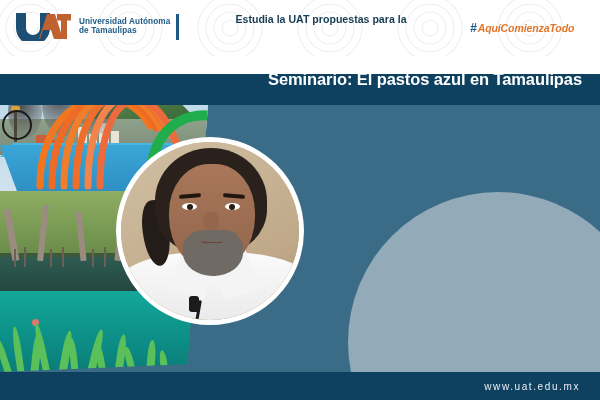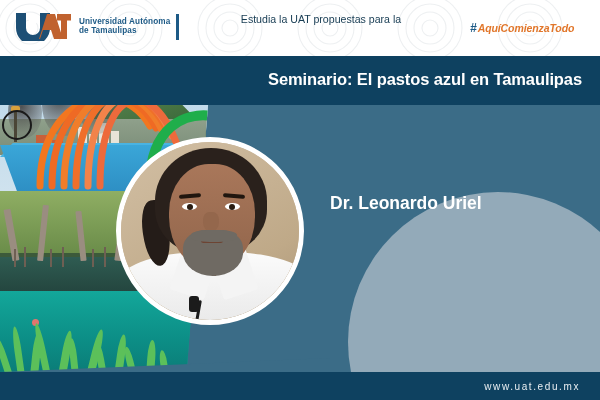--- a/index.html
+++ b/index.html
@@ -4,42 +4,42 @@
 <title>UAT Seminario</title>
 <style>
   * { margin:0; padding:0; box-sizing:border-box; }
   html,body { width:600px; height:400px; overflow:hidden; background:#ffffff; }
   body { font-family:"Liberation Sans", sans-serif; }
 
   .stage { position:relative; width:600px; height:400px; overflow:hidden; background:#fff; }
 
   
   .header {
-    position:absolute; left:0; top:0; width:600px; height:56px;
+    position:absolute; left:0; top:0; width:600px; height:74px;
     background:#ffffff; overflow:hidden; z-index:30;
   }
   .header-watermark {
     position:absolute; left:0; top:0; width:600px; height:56px;
     opacity:.55; pointer-events:none;
   }
   .logo-block {
     position:absolute; left:14px; top:11px; display:flex; align-items:center; gap:7px; z-index:3;
   }
   .logo-mark { width:58px; height:30px; display:block; }
   .logo-text { line-height:1.12; }
   .logo-text .l1 { font-size:8.2px; font-weight:bold; color:#1d5a86; letter-spacing:.1px; white-space:nowrap; display:block; }
   .logo-text .l2 { font-size:8.2px; font-weight:bold; color:#1d5a86; letter-spacing:.1px; white-space:nowrap; display:block; }
 
   .logo-divider {
     position:absolute; left:176px; top:14px; width:3px; height:26px; background:#1d5a86; z-index:3;
   }
 
   .headline {
     position:absolute; left:196px; top:12px; width:250px; z-index:3;
-    text-align:center; color:#163b52; font-size:10.6px; font-weight:normal; line-height:1.42;
+    text-align:center; color:#163b52; font-size:10.6px; font-weight:bold; line-height:1.42;
   }
   .headline span { display:block; white-space:nowrap; }
 
   .tagline {
     position:absolute; left:470px; top:21px; z-index:3;
     display:flex; align-items:center; gap:1px;
     font-size:10.5px; font-weight:bold; font-style:italic;
   }
   .tagline .hash { color:#1d5a86; font-size:12px; }
   .tagline .tag-text { color:#e1762a; letter-spacing:-.1px; white-space:nowrap; }
@@ -334,21 +334,20 @@
     <div class="pt-mic"></div>
     <div class="pt-badge-l"></div>
     <div class="pt-badge-r">
       <span class="m"></span>
       <span class="bar"></span>
       <span class="tx"></span>
     </div>
   </div>
 
   <div class="speaker">
-    <span class="ln1">Dr. Leonardo Uriel</span>
   </div>
 
   <div class="footer-slant"></div>
   <div class="footer"></div>
   <div class="footer-url">www.uat.edu.mx</div>
 
   <div class="header">
     <svg class="header-watermark" viewBox="0 0 600 56" preserveAspectRatio="none">
       <g fill="none" stroke="#dfe3e6" stroke-width="1.1">
         <circle cx="30" cy="28" r="8"></circle>

